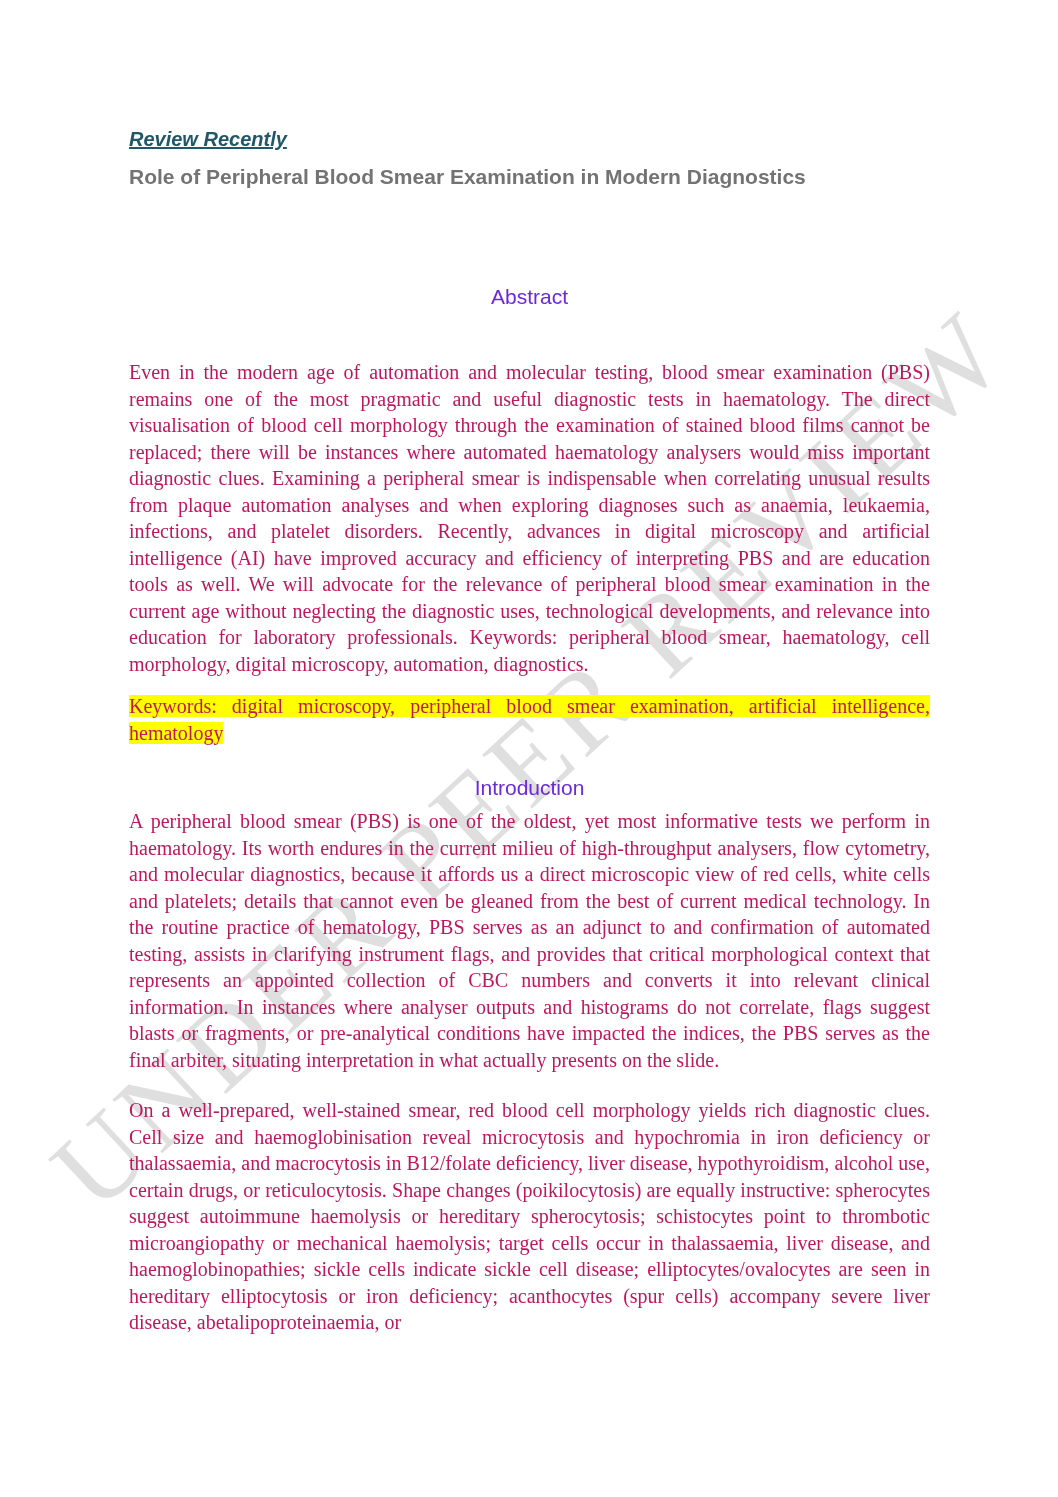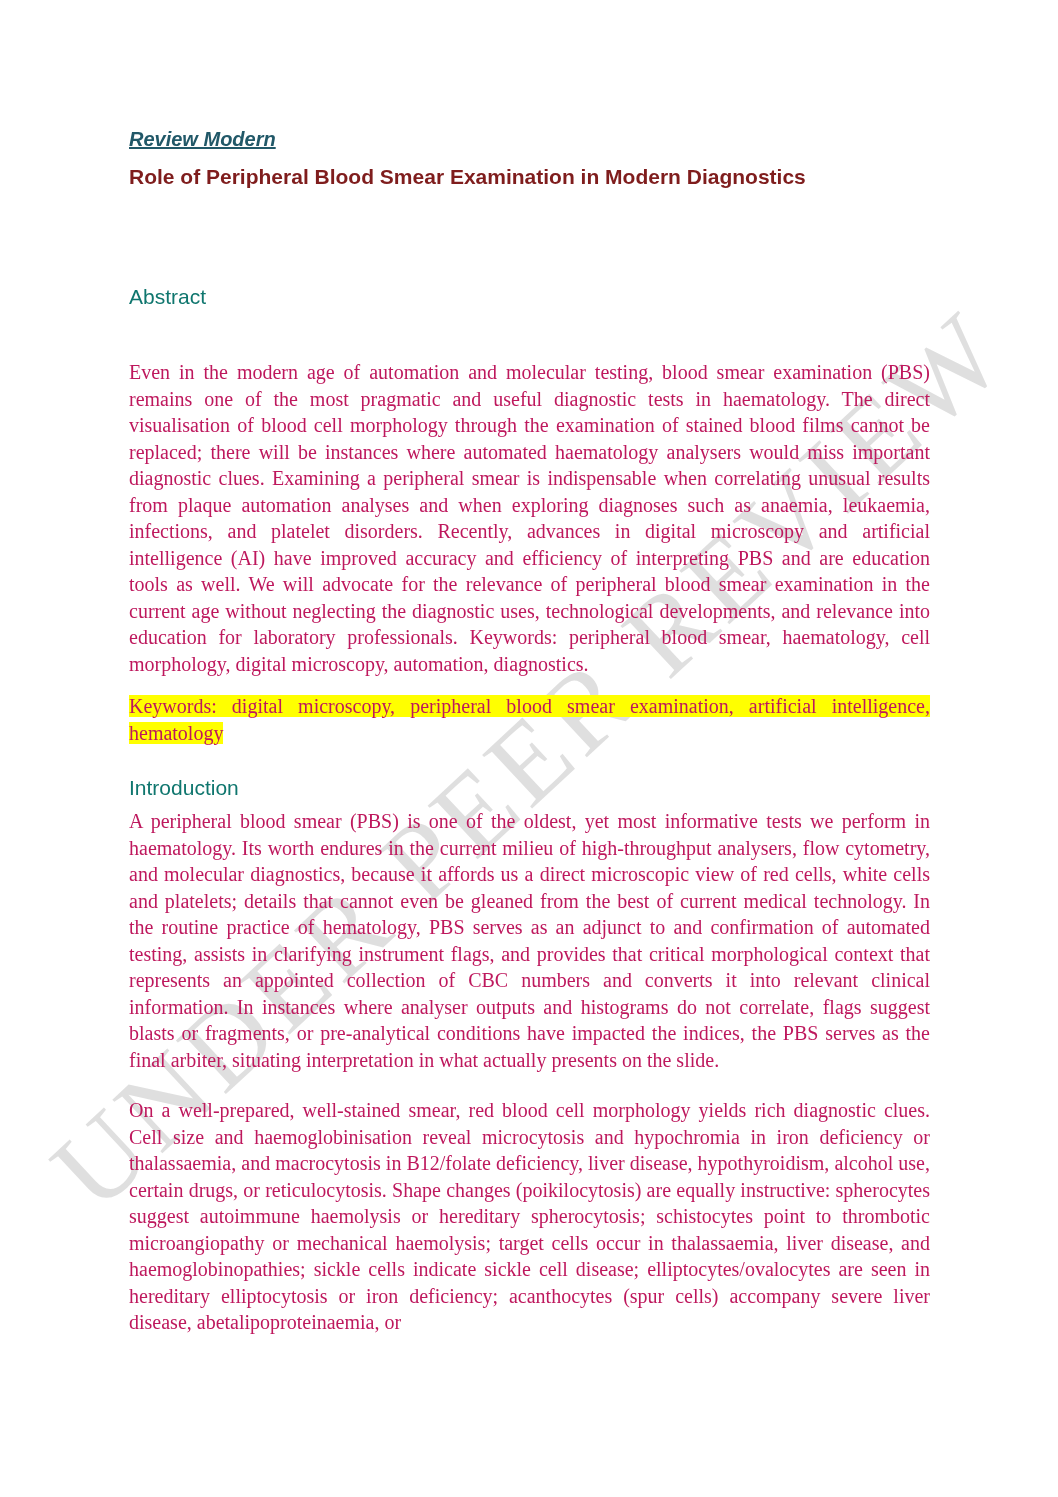--- a/index.html
+++ b/index.html
@@ -41,29 +41,30 @@
     font-weight: 700;
     font-style: italic;
     text-decoration: underline;
     color: #215868;
     margin: 0 0 14px 0;
   }
   .paper-title {
     font-family: "Liberation Sans", sans-serif;
     font-size: 21px;
     font-weight: 700;
-    color: #7f1d1d;
+    color: #737373;
     margin: 0 0 96px 0;
   }
   .section-heading {
     font-family: "Liberation Sans", sans-serif;
     font-size: 21px;
     font-weight: 400;
-    color: #0f766e;
+    color: #6d28d9;
     margin: 0;
+    text-align: center;
   }
   .abstract-heading {
     margin-bottom: 50px;
   }
   .intro-heading {
     margin-bottom: 8px;
   }
   .body-text {
     font-family: "Liberation Serif", serif;
     font-size: 20px;
@@ -87,21 +88,21 @@
 </style>
 </head>
 <body>
 
 <div class="page">
 
   <div class="watermark">UNDER PEER REVIEW</div>
 
   <div class="content">
 
-    <p class="article-type">Review Modern</p>
+    <p class="article-type">Review Recently</p>
 
     <h1 class="paper-title">Role of Peripheral Blood Smear Examination in Modern Diagnostics</h1>
 
     <h2 class="section-heading abstract-heading">Abstract</h2>
 
     <p class="body-text abstract-body">Even in the modern age of automation and molecular testing, blood smear examination (PBS) remains one of the most pragmatic and useful diagnostic tests in haematology. The direct visualisation of blood cell morphology through the examination of stained blood films cannot be replaced; there will be instances where automated haematology analysers would miss important diagnostic clues. Examining a peripheral smear is indispensable when correlating unusual results from plaque automation analyses and when exploring diagnoses such as anaemia, leukaemia, infections, and platelet disorders. Recently, advances in digital microscopy and artificial intelligence (AI) have improved accuracy and efficiency of interpreting PBS and are education tools as well. We will advocate for the relevance of peripheral blood smear examination in the current age without neglecting the diagnostic uses, technological developments, and relevance into education for laboratory professionals. Keywords: peripheral blood smear, haematology, cell morphology, digital microscopy, automation, diagnostics.</p>
 
     <p class="body-text keywords-para"><span class="hl">Keywords: digital microscopy, peripheral blood smear examination, artificial intelligence, hematology</span></p>
 
     <h2 class="section-heading intro-heading">Introduction</h2>

